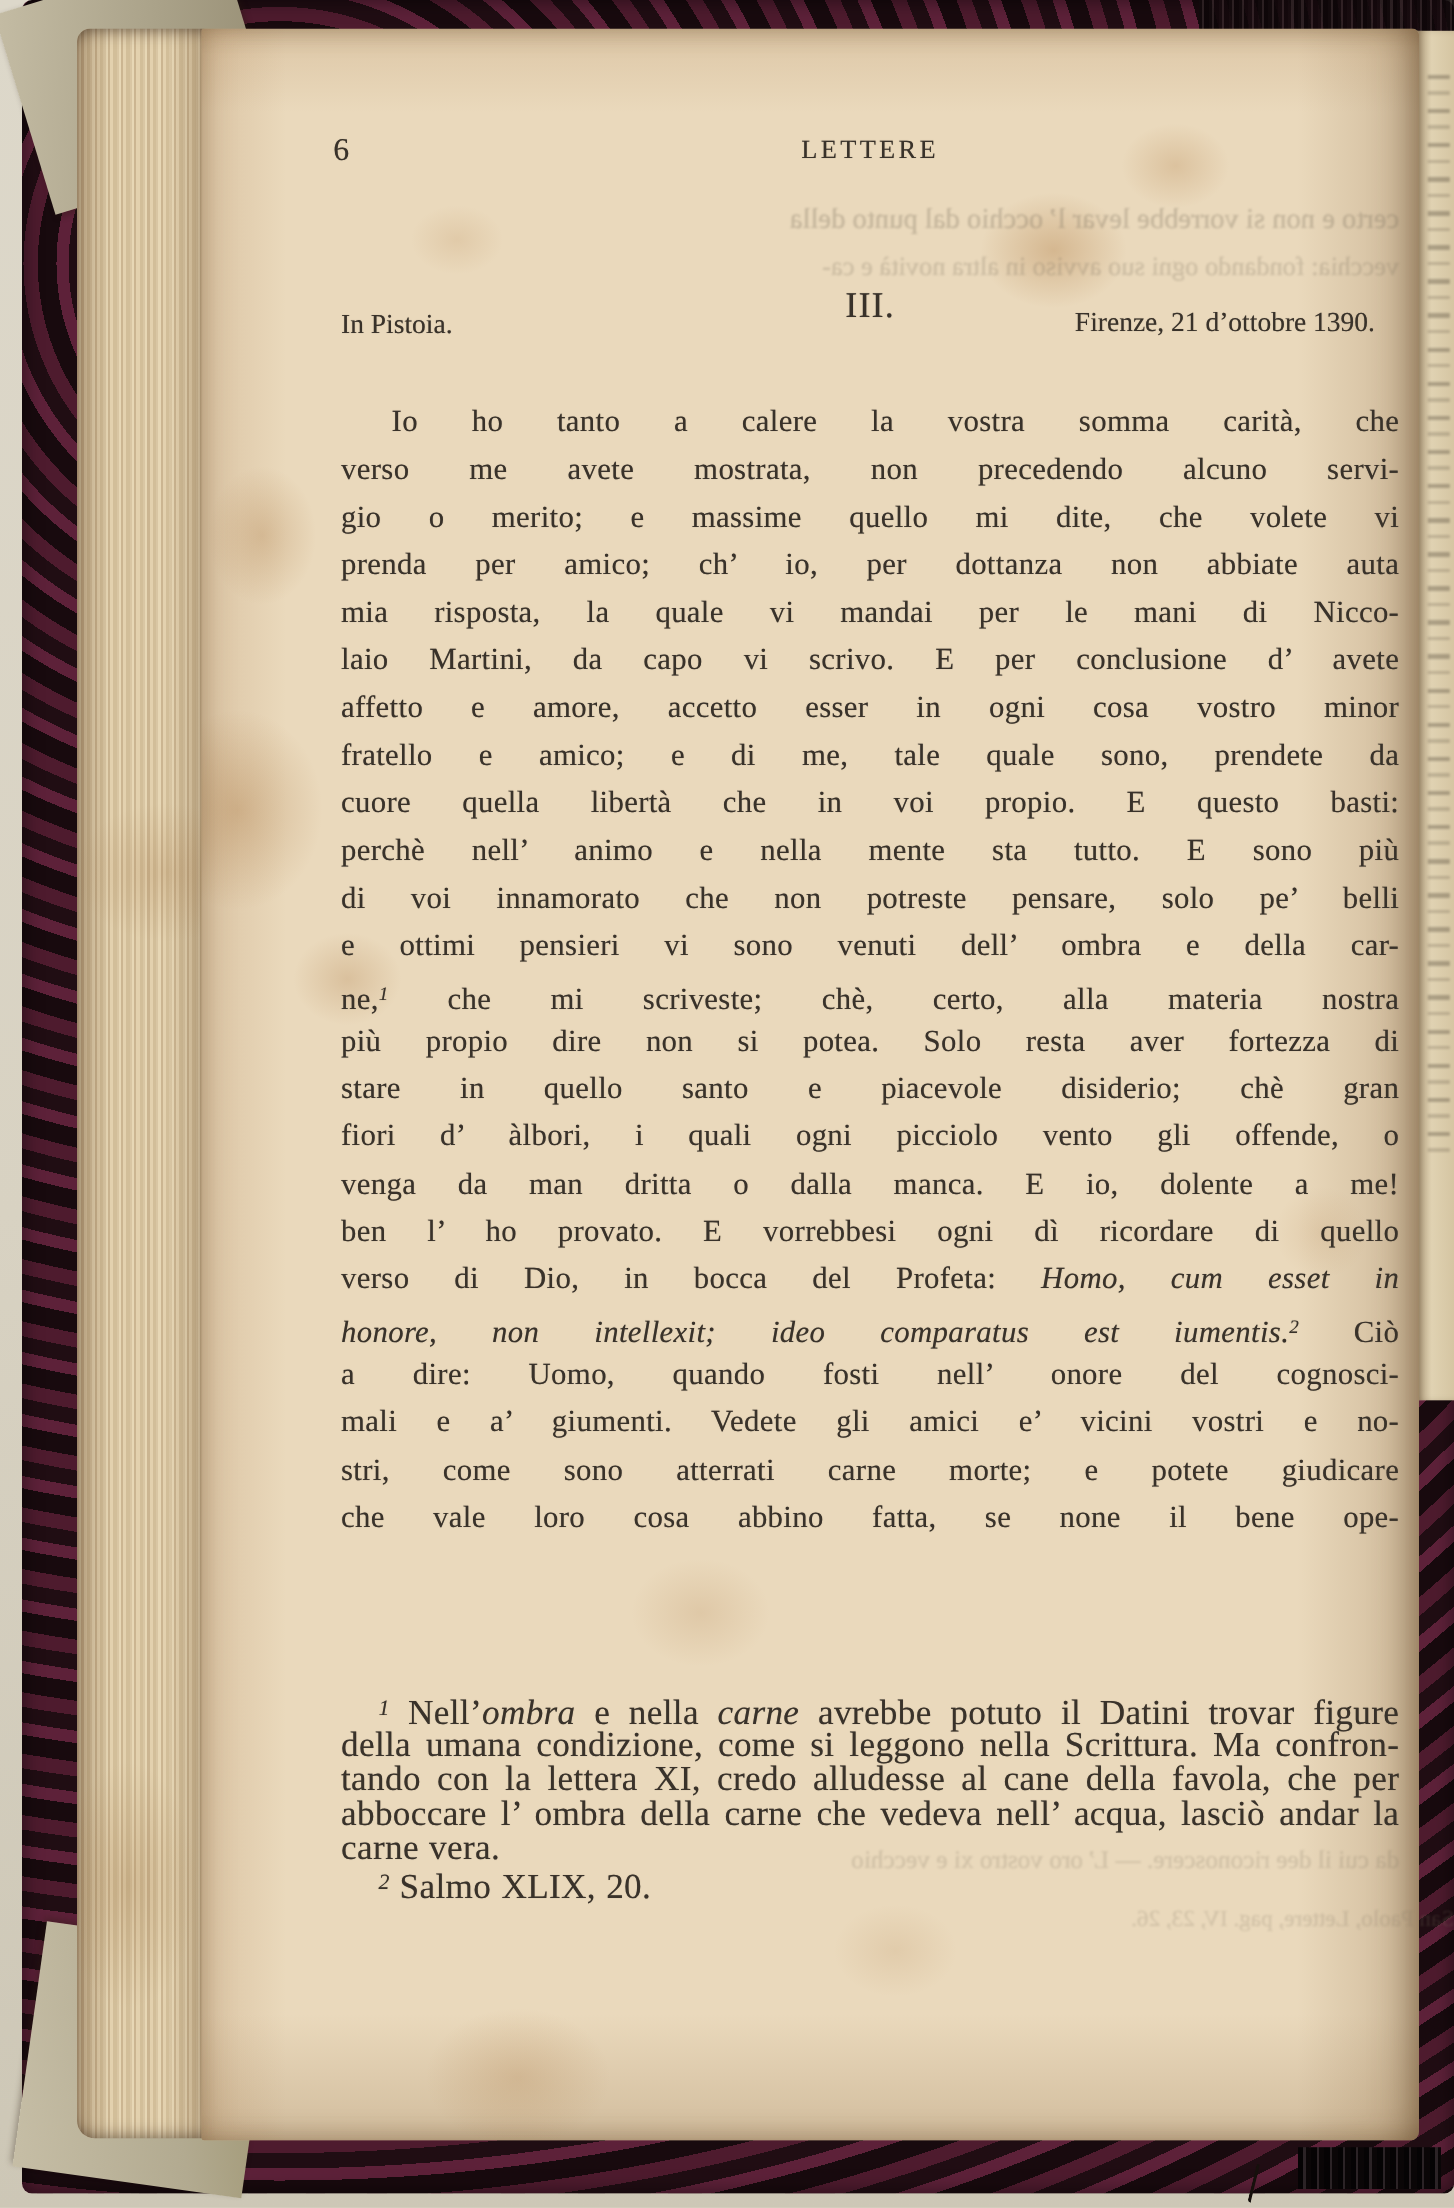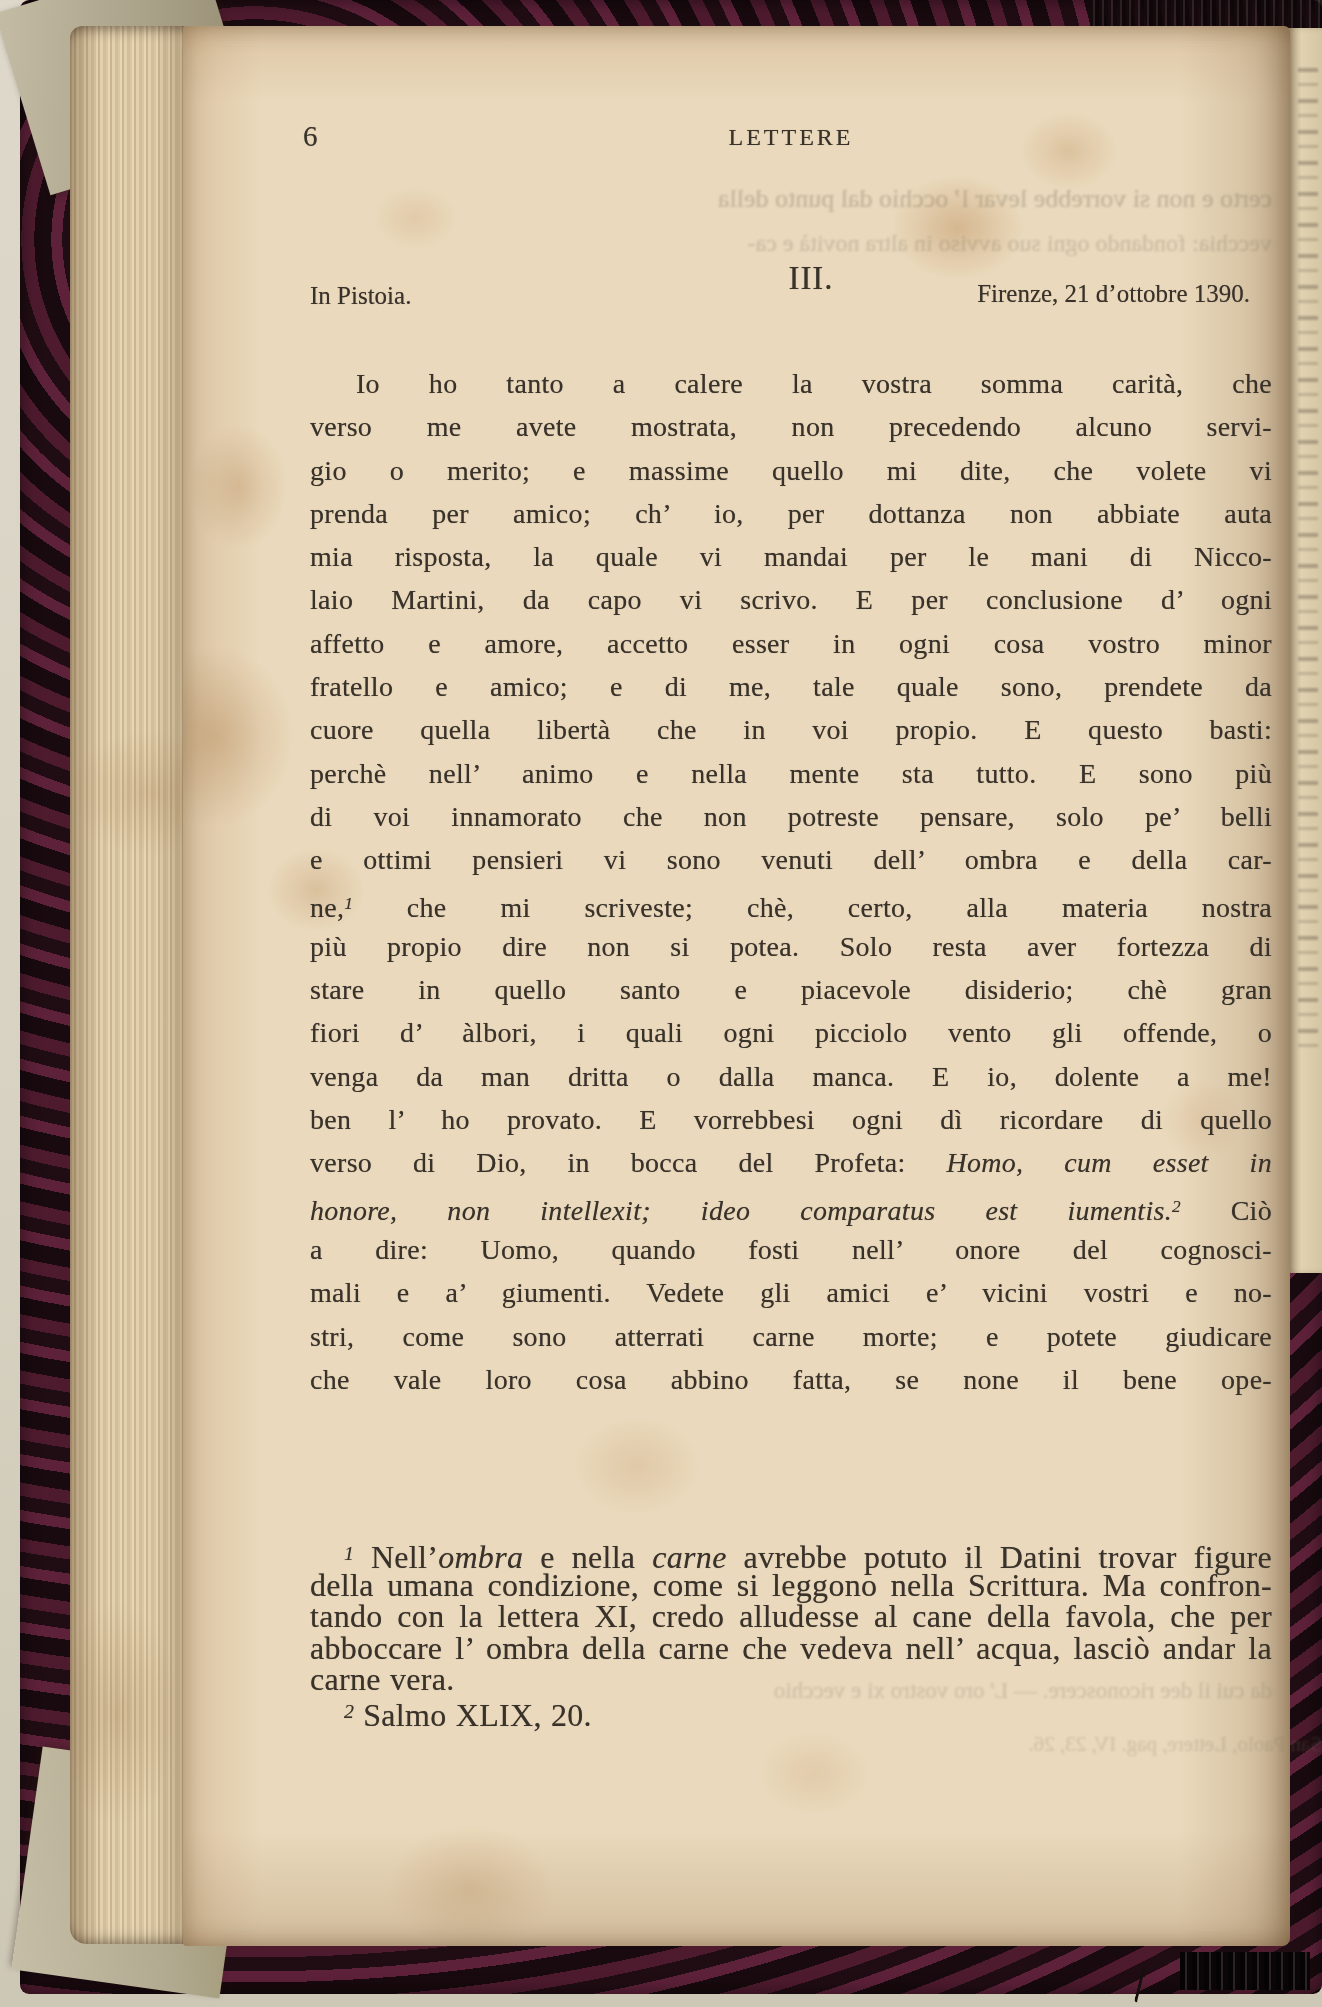--- a/index.html
+++ b/index.html
@@ -70,21 +70,21 @@
   .thread{position:absolute;left:1138px;top:1968px;width:10px;height:36px;
     border-left:3px solid #16100c;border-radius:0 0 10px 4px;transform:rotate(14deg);}
   
   .content{position:absolute;left:127px;top:0;width:962px;}
   .running-head{position:absolute;top:94px;left:0;width:100%;height:40px;}
   .pagenum{position:absolute;left:-7px;top:0;font-size:29px;letter-spacing:1px;}
   .running-title{position:absolute;left:0;width:100%;text-align:center;top:4px;
     font-size:24px;letter-spacing:3px;}
   .letter-head{position:absolute;top:232px;left:0;width:100%;height:80px;}
   .place{position:absolute;left:0;top:24px;font-size:25px;}
-  .lnumber{position:absolute;left:50%;transform:translateX(-50%);top:2px;font-size:33px;letter-spacing:1px;margin-left:20px;}
+  .lnumber{position:absolute;left:50%;transform:translateX(-50%);top:2px;font-size:33px;letter-spacing:1px;}
   .dateline{position:absolute;right:22px;top:22px;font-size:25px;}
   .body-text{position:absolute;top:336px;left:0;width:100%;}
   .bline{width:100%;height:43.3px;line-height:43.3px;font-size:28px;
     text-align:justify;text-align-last:justify;word-spacing:2px;letter-spacing:.3px;
     white-space:nowrap;}
   .bline.indent{text-indent:46px;}
   .fnref{font-size:.62em;font-style:italic;vertical-align:8px;letter-spacing:0;}
   .lat{font-style:italic;}
   .footnotes{position:absolute;top:1512px;left:0;width:100%;}
   .fnline{width:100%;height:31.5px;line-height:31.5px;font-size:32px;
@@ -133,21 +133,21 @@
         <span class="lnumber">III.</span>
         <span class="dateline">Firenze, 21 d’ottobre 1390.</span>
       </div>
 
       <div class="body-text">
         <div class="bline indent">Io ho tanto a calere la vostra somma carità, che</div>
         <div class="bline">verso me avete mostrata, non precedendo alcuno servi-</div>
         <div class="bline">gio o merito; e massime quello mi dite, che volete vi</div>
         <div class="bline">prenda per amico; ch’ io, per dottanza non abbiate auta</div>
         <div class="bline">mia risposta, la quale vi mandai per le mani di Nicco-</div>
-        <div class="bline">laio Martini, da capo vi scrivo. E per conclusione d’ ogni</div>
+        <div class="bline">laio Martini, da capo vi scrivo. E per conclusione d’ avete</div>
         <div class="bline">affetto e amore, accetto esser in ogni cosa vostro minor</div>
         <div class="bline">fratello e amico; e di me, tale quale sono, prendete da</div>
         <div class="bline">cuore quella libertà che in voi propio. E questo basti:</div>
         <div class="bline">perchè nell’ animo e nella mente sta tutto. E sono più</div>
         <div class="bline">di voi innamorato che non potreste pensare, solo pe’ belli</div>
         <div class="bline">e ottimi pensieri vi sono venuti dell’ ombra e della car-</div>
         <div class="bline"><span>ne,</span><sup class="fnref">1</sup><span> che mi scriveste; chè, certo, alla materia nostra</span></div>
         <div class="bline">più propio dire non si potea. Solo resta aver fortezza di</div>
         <div class="bline">stare in quello santo e piacevole disiderio; chè gran</div>
         <div class="bline">fiori d’ àlbori, i quali ogni picciolo vento gli offende, o</div>

